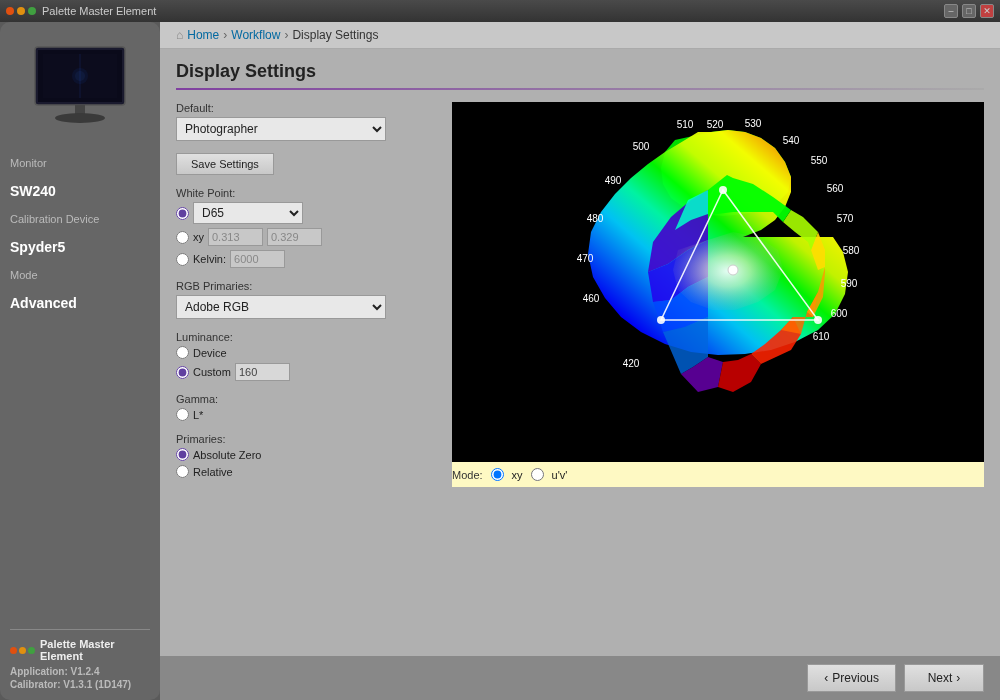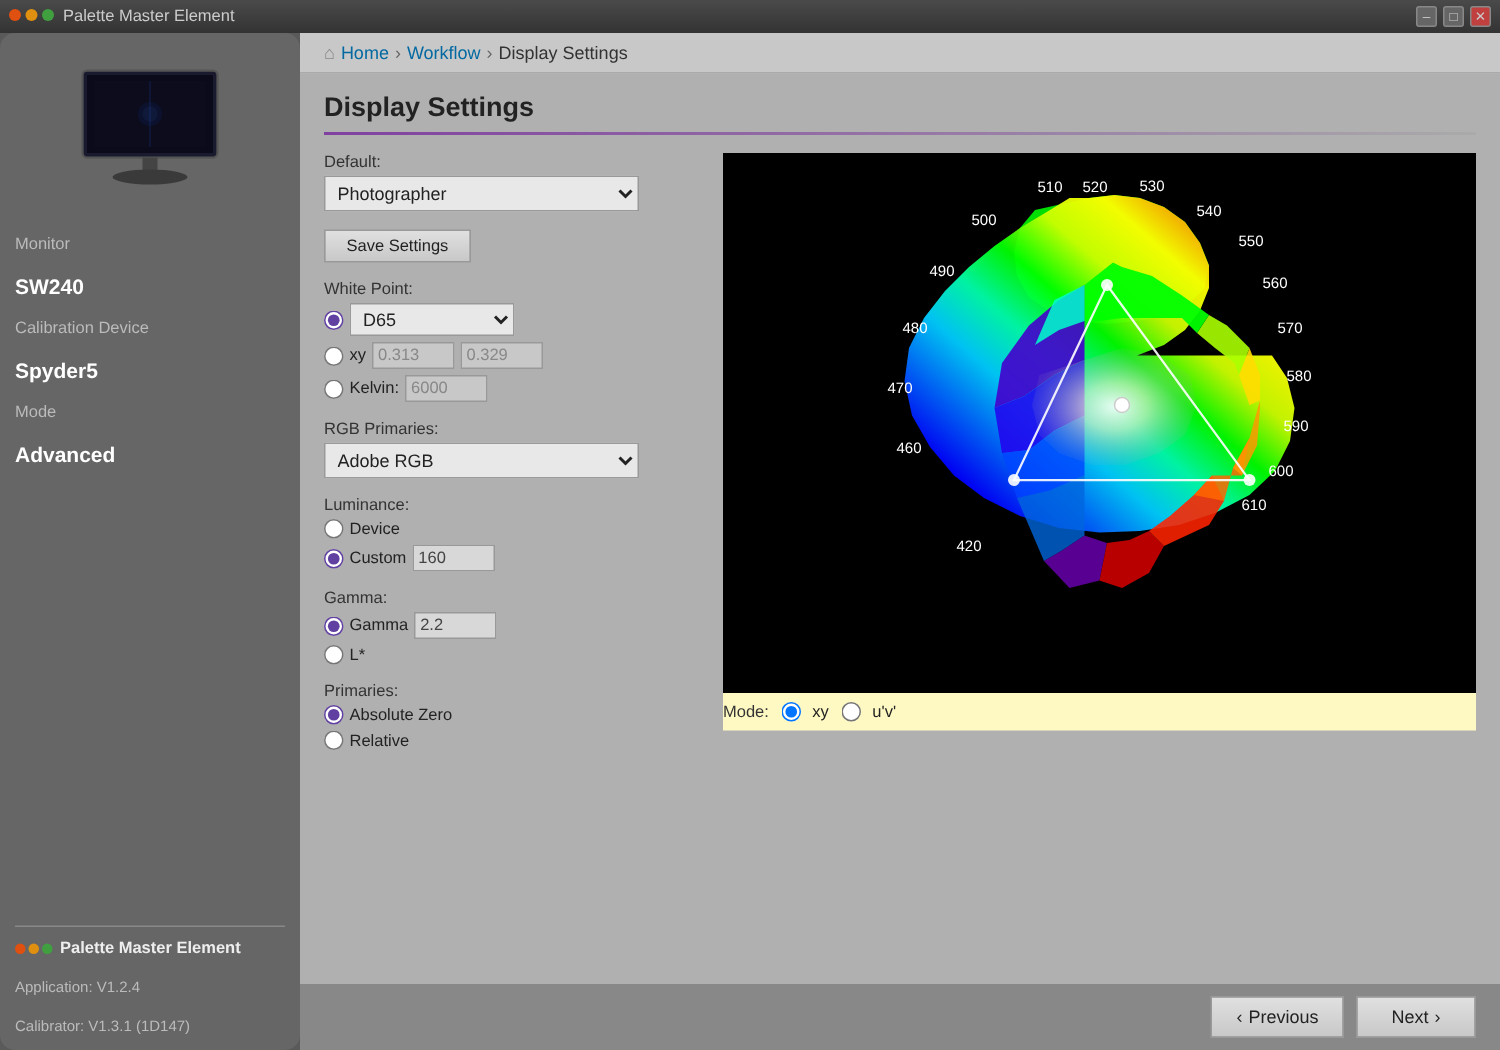--- a/index.html
+++ b/index.html
@@ -40,21 +40,21 @@
     }
 
     
     .app-container {
       display: flex;
       height: 678px;
     }
 
     
     .sidebar {
-      width: 200px;
+      width: 160px;
       background: #666;
       display: flex;
       flex-direction: column;
       padding: 10px;
       color: #eee;
       flex-shrink: 0;
       border-radius: 10px;
     }
     .sidebar-label {
       font-size: 11px;
@@ -73,21 +73,22 @@
       padding-top: 8px;
     }
     .sidebar-footer .app-name {
       font-size: 11px;
       font-weight: bold;
       color: #eee;
     }
     .sidebar-footer .app-version {
       font-size: 10px;
       color: #bbb;
-      margin-top: 15px;
+      margin-top: 2px;
+      font-weight: bold;
     }
 
     
     .main-area {
       flex: 1;
       background: #b0b0b0;
       display: flex;
       flex-direction: column;
     }
 
@@ -123,21 +124,21 @@
       margin-bottom: 6px;
     }
     .title-divider {
       height: 2px;
       background: linear-gradient(to right, #8040a0, #aaa);
       margin-bottom: 12px;
     }
 
     .content-row {
       display: flex;
-      gap: 6px;
+      gap: 16px;
       flex: 1;
     }
 
     
     .settings-panel {
       width: 260px;
       flex-shrink: 0;
     }
 
     .field-group {
@@ -392,25 +393,20 @@
             <div class="radio-row">
               <input type="radio" name="luminance" id="lum-custom" checked="" style="">
               <label for="lum-custom">Custom</label>
               <input type="text" class="inline-input" value="160" style="">
             </div>
           </div>
 
           
           <div class="field-group">
             <div class="field-label">Gamma:</div>
-            <div class="radio-row">
-              <input type="radio" name="gamma" id="gamma-val" checked="" style="">
-              <label for="gamma-val">Gamma</label>
-              <input type="text" class="inline-input" value="2.2" style="">
-            </div>
             <div class="radio-row">
               <input type="radio" name="gamma" id="gamma-lstar" style="">
               <label for="gamma-lstar">L*</label>
             </div>
           </div>
 
           
           <div class="field-group">
             <div class="field-label">Primaries:</div>
             <div class="radio-row">

